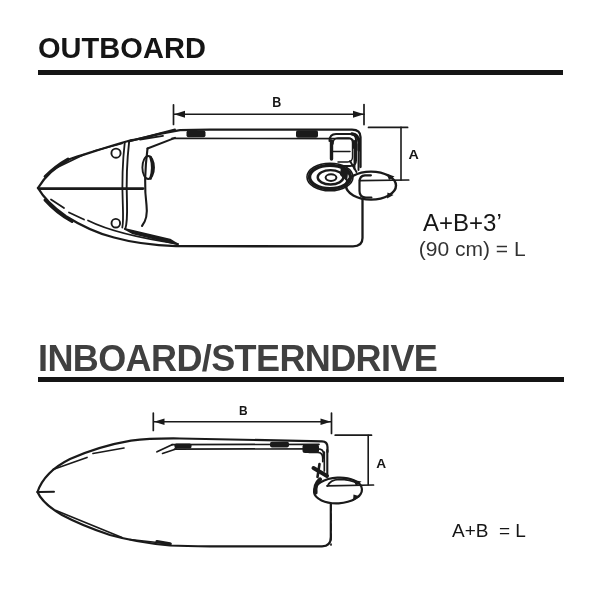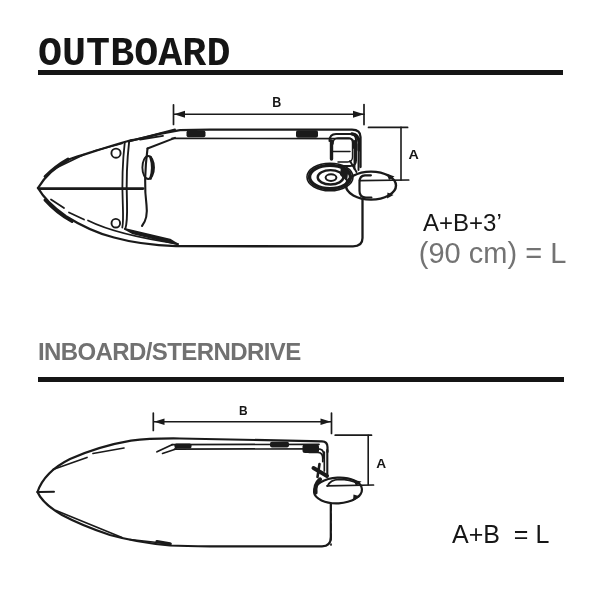--- a/index.html
+++ b/index.html
@@ -1,22 +1,22 @@
 <!DOCTYPE html>
 <html><head>
 <meta charset="utf-8">
 <style>
   html,body{margin:0;padding:0;width:600px;height:600px;background:#fff;overflow:hidden;}
   body{font-family:"Liberation Sans",sans-serif;color:#111;filter:grayscale(1);}
-  .h1{position:absolute;left:38px;top:32px;font-size:40px;font-weight:bold;letter-spacing:0.05px;color:#151515;font-family:Liberation Mono, monospace;}
-  .h2{position:absolute;left:38px;top:338px;font-size:24px;font-weight:bold;letter-spacing:-0.6px;color:#ec4899;}
+  .h1{position:absolute;left:38px;top:32px;font-size:29px;font-weight:bold;letter-spacing:0.05px;color:#151515;}
+  .h2{position:absolute;left:38px;top:338px;font-size:36px;font-weight:bold;letter-spacing:-0.6px;color:#404040;}
   .rule{position:absolute;left:38px;width:524px;height:4.6px;background:#151515;}
   .f1a{position:absolute;left:423px;top:208.5px;font-size:24px;color:#161616;}
-  .f1b{position:absolute;left:418.8px;top:237px;font-size:29px;color:#737373;}
-  .f2{position:absolute;left:452px;top:520.3px;font-size:25px;color:#161616;}
+  .f1b{position:absolute;left:418.8px;top:237px;font-size:21px;color:#7f1d1d;}
+  .f2{position:absolute;left:452px;top:520.3px;font-size:19px;color:#161616;}
 </style>
 </head>
 <body>
 <div class="h1">OUTBOARD</div>
 <div class="rule" style="top:70.4px;width:524.5px;"></div>
 <div class="f1a">A+B+3’</div>
 <div class="f1b">(90 cm) = L</div>
 <div class="h2">INBOARD/STERNDRIVE</div>
 <div class="rule" style="top:377px;width:525.5px;"></div>
 <div class="f2">A+B&nbsp;&nbsp;= L</div>

